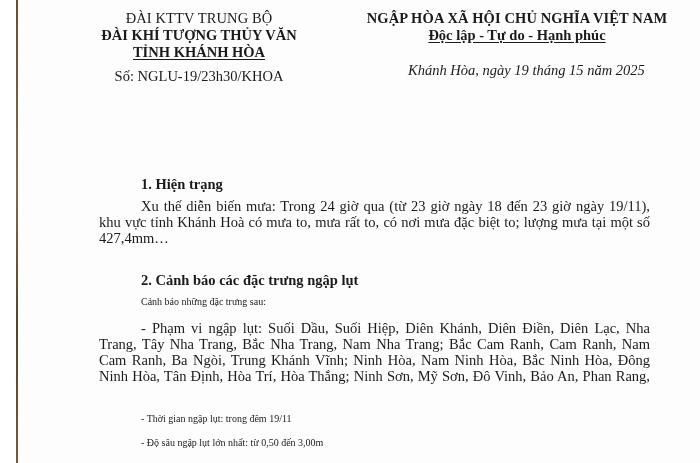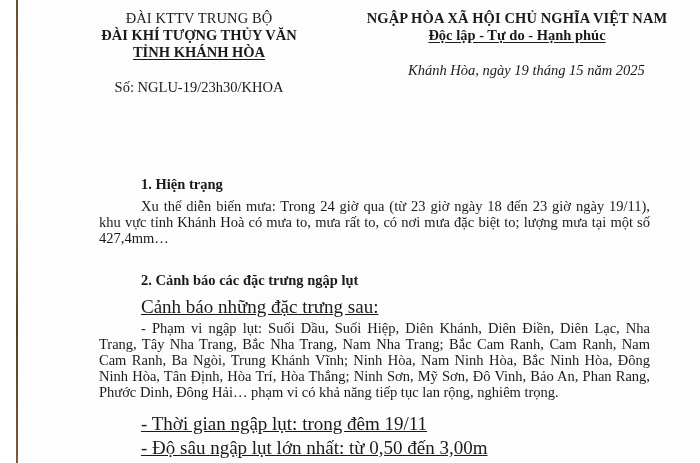--- a/index.html
+++ b/index.html
@@ -43,21 +43,21 @@
     position: absolute;
     left: 68px;
     top: 10px;
     width: 230px;
     text-align: center;
     line-height: 17px;
   }
   .hdr-left .l1 { font-size: 14.5px; font-weight: normal; letter-spacing: 0.1px; }
   .hdr-left .l2 { font-size: 14.5px; font-weight: bold; }
   .hdr-left .l3 { font-size: 14.5px; font-weight: bold; text-decoration: underline; text-underline-offset: 2px; }
-  .hdr-left .so { font-size: 14.5px; margin-top: 18px; }
+  .hdr-left .so { font-size: 14.5px; margin-top: 7px; }
 
   .hdr-right {
     position: absolute;
     left: 318px;
     top: 10px;
     width: 366px;
     text-align: center;
     line-height: 17px;
   }
   .hdr-right .nation { font-size: 14.5px; font-weight: bold; letter-spacing: 0.1px; }
@@ -101,23 +101,22 @@
     display: block;
     white-space: nowrap;
     text-align-last: justify;
   }
   .para .line.last { text-align-last: left; }
   .para .line.indent { padding-left: 42px; }
 
   .single {
     position: absolute;
     left: 125px;
-    font-size: 19px;
+    font-size: 10px;
     white-space: nowrap;
-    text-decoration: underline;
   }
 </style>
 </head>
 <body>
 
 <div class="page">
   <div class="edge-left"></div>
   <div class="edge-right"></div>
 
   <div class="hdr-left">
@@ -142,18 +141,17 @@
   </div>
 
   <div class="sec-head" style="top:272px;">2. Cảnh báo các đặc trưng ngập lụt</div>
   <div class="single" style="top:296px;">Cảnh báo những đặc trưng sau:</div>
 
   <div class="para" style="top:320px;">
     <span class="line indent">- Phạm vi ngập lụt: Suối Dầu, Suối Hiệp, Diên Khánh, Diên Điền, Diên Lạc, Nha</span>
     <span class="line">Trang, Tây Nha Trang, Bắc Nha Trang, Nam Nha Trang; Bắc Cam Ranh, Cam Ranh, Nam</span>
     <span class="line">Cam Ranh, Ba Ngòi, Trung Khánh Vĩnh; Ninh Hòa,  Nam Ninh Hòa, Bắc Ninh Hòa, Đông</span>
     <span class="line">Ninh Hòa, Tân Định, Hòa Trí, Hòa Thắng; Ninh Sơn, Mỹ Sơn, Đô Vinh, Bảo An, Phan Rang,</span>
-    <span class="line last">Phước Dinh, Đông Hải… phạm vi có khả năng tiếp tục lan rộng, nghiêm trọng.</span>
   </div>
 
   <div class="single" style="top:413px;">- Thời gian ngập lụt: trong đêm 19/11</div>
   <div class="single" style="top:437px;">- Độ sâu ngập lụt lớn nhất: từ 0,50 đến 3,00m</div>
 </div>
 
 </body></html>

